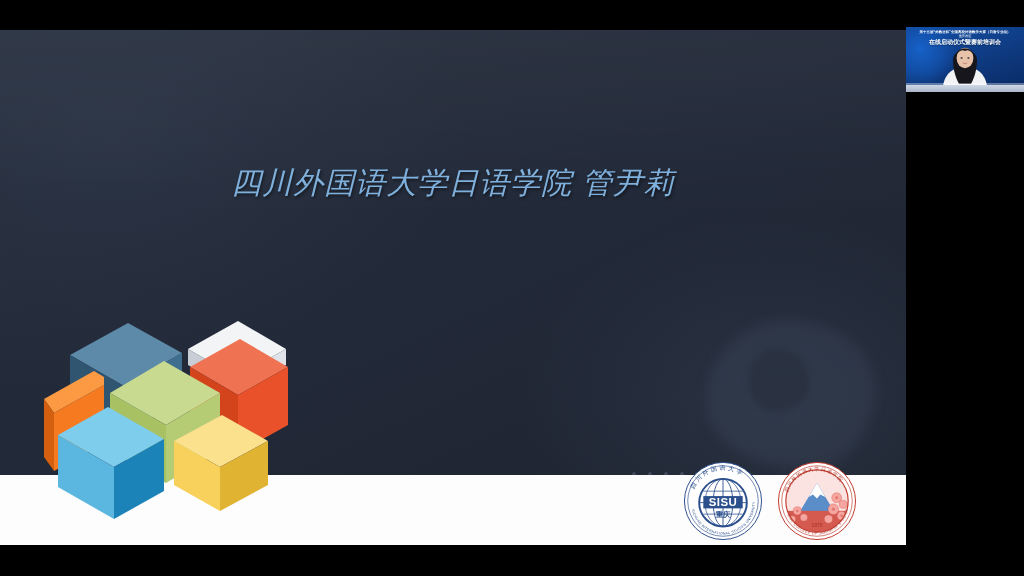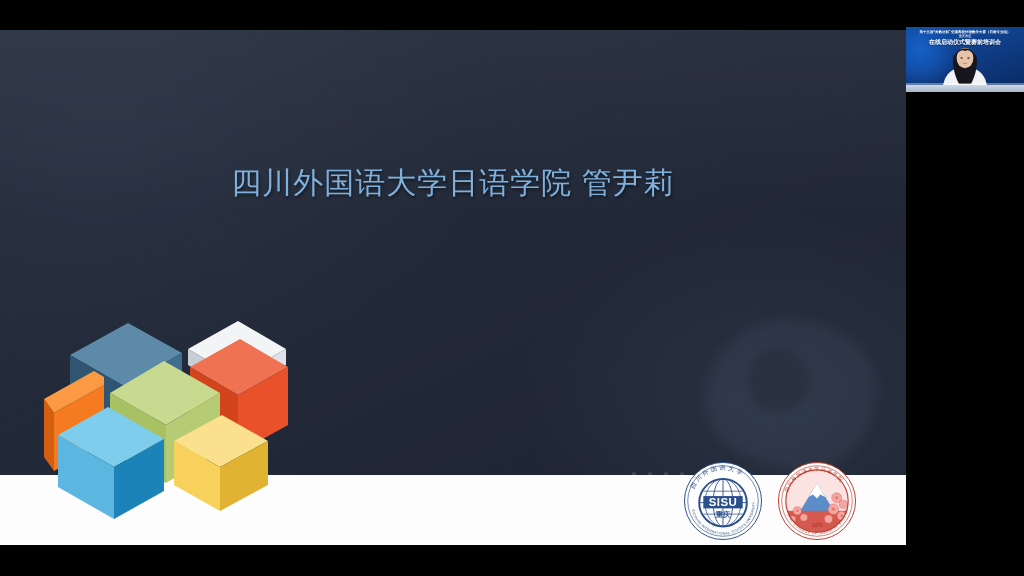--- a/index.html
+++ b/index.html
@@ -95,20 +95,21 @@
   }
   .subtitle {
     margin-top: 20px;
     color: #7fb0dc;
     font-size: 30px;
     font-weight: normal;
     letter-spacing: 1px;
     line-height: 1.2;
     text-shadow: 1px 2px 3px rgba(0,0,0,0.5);
     white-space: nowrap;
+    font-style: italic;
   }
 
   
   .white-band {
     position: absolute;
     left: 0;
     right: 0;
     bottom: 0;
     height: 70px;
     background: #fdfdfd;

